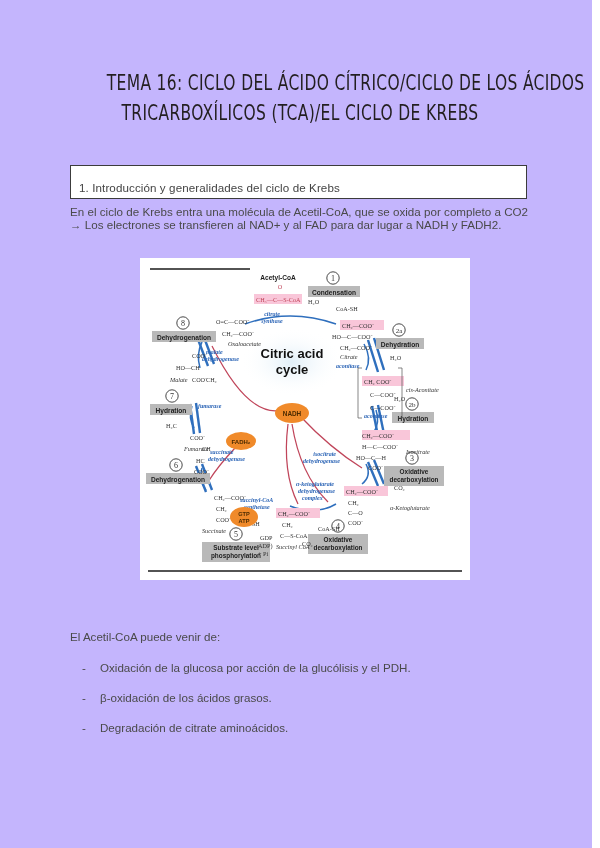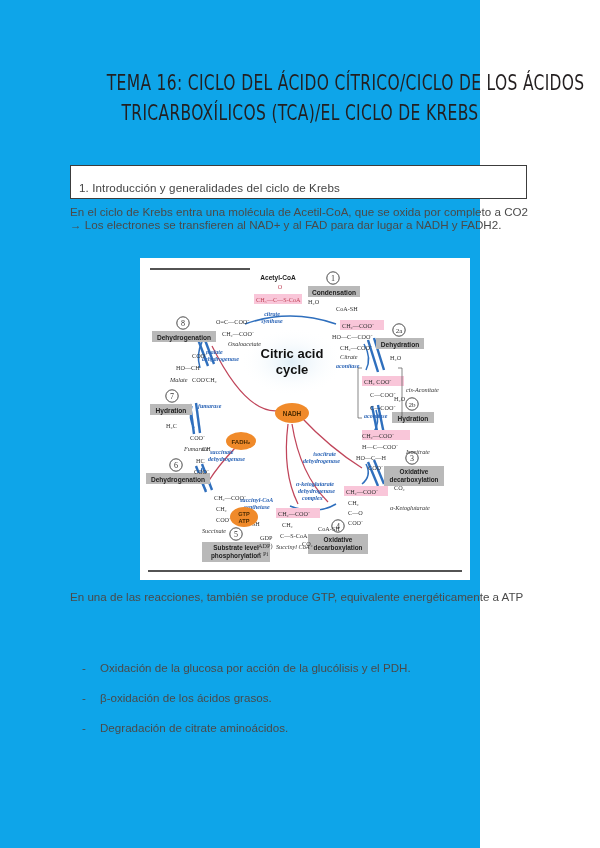--- a/index.html
+++ b/index.html
@@ -12,22 +12,22 @@
     height: 848px;
     position: relative;
     font-family: "Liberation Sans", sans-serif;
     color: #2b2b2b;
     overflow: hidden;
   }
 
   .page {
     position: absolute;
     left: 0; top: 0;
-    width: 480px; height: 848px;
-    background: #0ea5e9;
+    width: 592px; height: 848px;
+    background: #c4b5fd;
   }
 
   
   .doc-title {
     position: absolute;
     left: 70px;
     top: 68px;
     width: 460px;
     text-align: center;
     font-family: "DejaVu Sans Condensed", "Liberation Sans Narrow", "Liberation Sans", sans-serif;
@@ -364,22 +364,22 @@
         <ellipse cx="104" cy="259" rx="14" ry="10" fill="#f08a2a"></ellipse>
         <text x="104" y="258" font-family="'Liberation Sans',sans-serif" font-size="5.6" font-weight="bold" text-anchor="middle" fill="#4a2a00">GTP</text>
         <text x="104" y="265" font-family="'Liberation Sans',sans-serif" font-size="5.6" font-weight="bold" text-anchor="middle" fill="#4a2a00">ATP</text>
       </g>
 
       <text x="152" y="100" font-family="'Liberation Sans',sans-serif" font-size="13" font-weight="bold" text-anchor="middle" fill="#111">Citric acid</text>
       <text x="152" y="116" font-family="'Liberation Sans',sans-serif" font-size="13" font-weight="bold" text-anchor="middle" fill="#111">cycle</text>
     </svg>
   </div>
 
-  <div class="para p2">En una de las reacciones, también se produce GTP, equivalente energéticamente a ATP</div>
-
+
+  <div class="para p3 nojust">El Acetil-CoA puede venir de:</div>
 
   <div class="bullets">
     <div class="bullet-row">
       <span class="bullet-dash">-</span>
       <span class="bullet-text">Oxidación de la glucosa por acción de la glucólisis y el PDH.</span>
     </div>
     <div class="bullet-row">
       <span class="bullet-dash">-</span>
       <span class="bullet-text">β-oxidación de los ácidos grasos.</span>
     </div>

